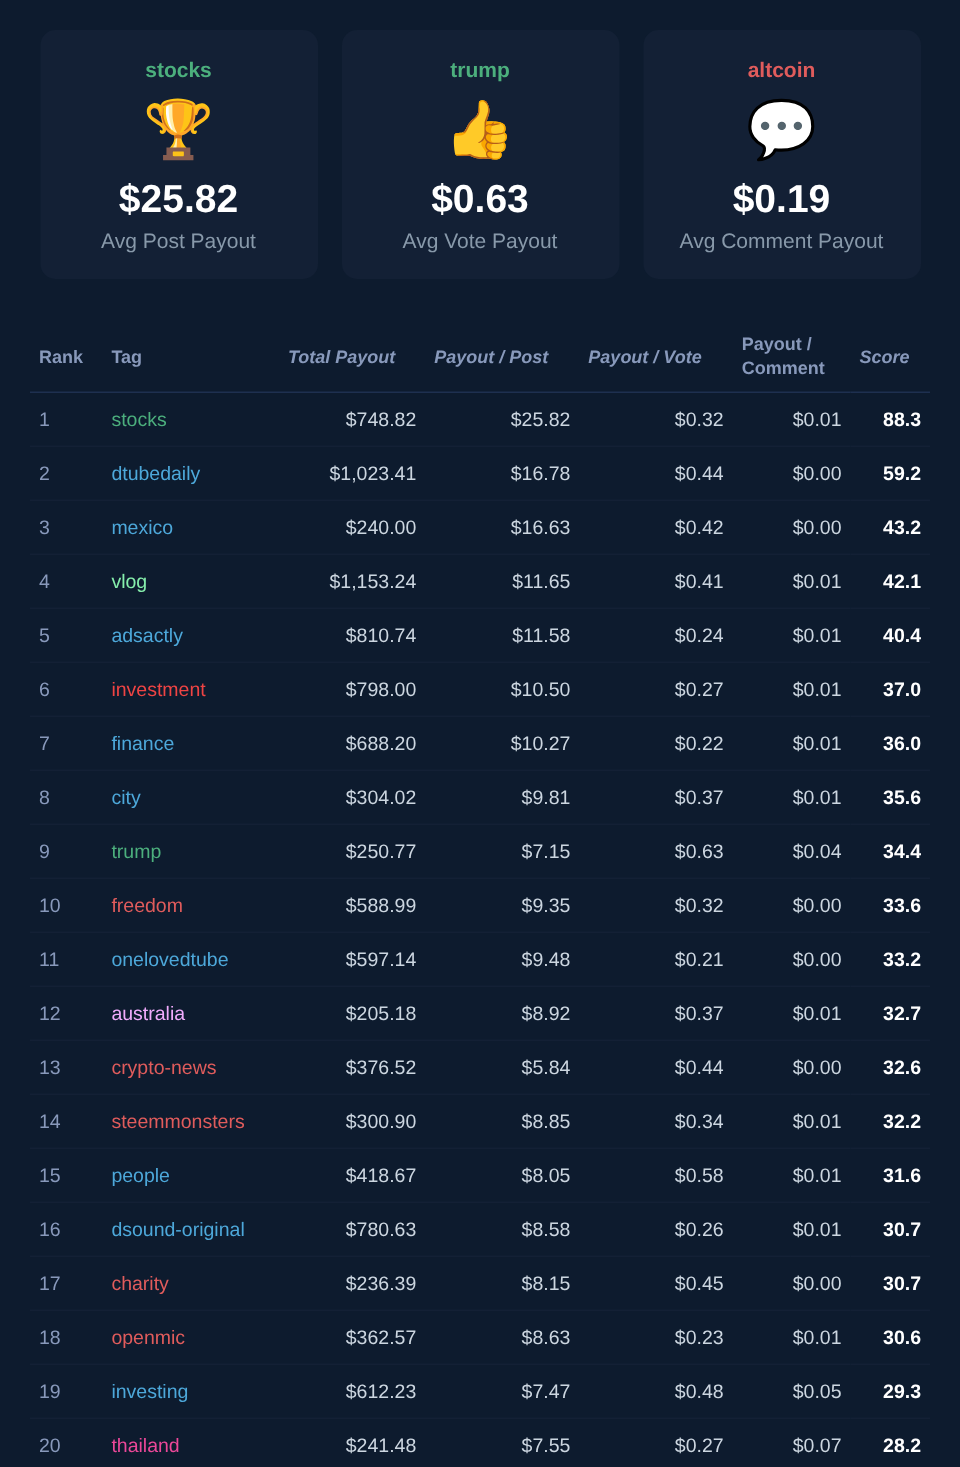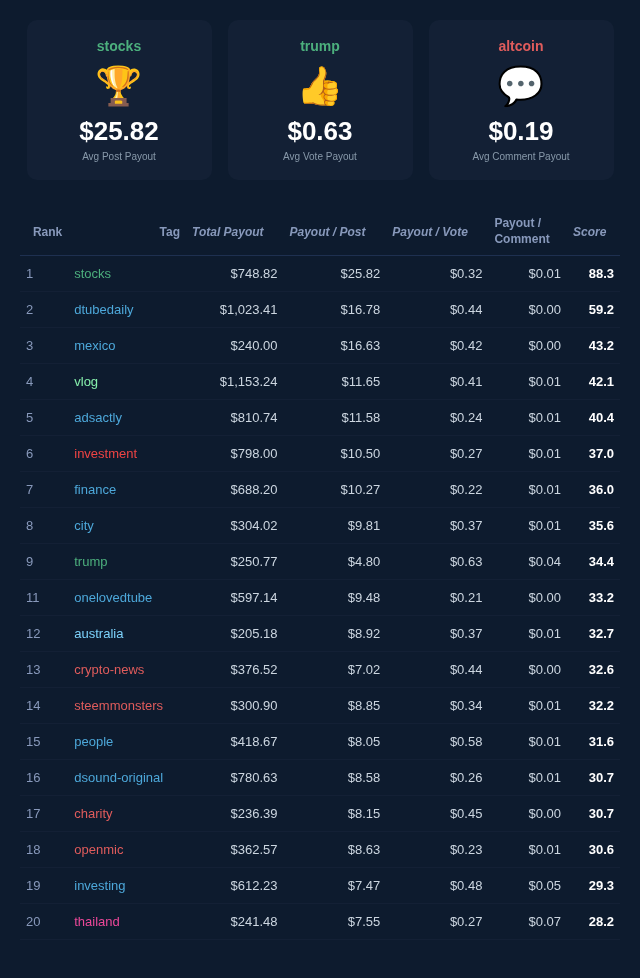--- a/index.html
+++ b/index.html
@@ -43,21 +43,21 @@
     }
 
     .card-value {
       font-size: 26px;
       font-weight: bold;
       color: #ffffff;
       margin-bottom: 4px;
     }
 
     .card-label {
-      font-size: 10px;
+      font-size: 14px;
       color: #8899aa;
     }
 
     .table-container {
       width: 100%;
     }
 
     table {
       width: 100%;
       border-collapse: collapse;
@@ -65,21 +65,21 @@
 
     thead tr {
       border-bottom: 1px solid #1e3050;
     }
 
     thead th {
       color: #8899bb;
       font-size: 12px;
       font-weight: bold;
       padding: 8px 6px;
-      text-align: right;
+      text-align: left;
     }
 
     thead th.right { text-align: left; font-style: italic; }
 
     tbody tr {
       border-bottom: 1px solid #132035;
     }
 
     tbody td {
       padding: 10px 6px;
@@ -209,48 +209,57 @@
       <td class="right">$304.02</td>
       <td class="right">$9.81</td>
       <td class="right">$0.37</td>
       <td class="right">$0.01</td>
       <td class="right score-col">35.6</td>
     </tr>
         <tr>
       <td class="rank-col">9</td>
       <td><a class="tag-link" href="#" style="color:#4caf7d">trump</a></td>
       <td class="right">$250.77</td>
-      <td class="right">$4.80</td>
+      <td class="right">$7.15</td>
       <td class="right">$0.63</td>
       <td class="right">$0.04</td>
       <td class="right score-col">34.4</td>
+    </tr>
+        <tr>
+      <td class="rank-col">10</td>
+      <td><a class="tag-link" href="#" style="color:#e05c5c">freedom</a></td>
+      <td class="right">$588.99</td>
+      <td class="right">$9.35</td>
+      <td class="right">$0.32</td>
+      <td class="right">$0.00</td>
+      <td class="right score-col">33.6</td>
     </tr>
         <tr>
       <td class="rank-col">11</td>
       <td><a class="tag-link" href="#" style="color:#4da8da">onelovedtube</a></td>
       <td class="right">$597.14</td>
       <td class="right">$9.48</td>
       <td class="right">$0.21</td>
       <td class="right">$0.00</td>
       <td class="right score-col">33.2</td>
     </tr>
         <tr>
       <td class="rank-col">12</td>
-      <td><a class="tag-link" href="#" style="color:#7dd3fc">australia</a></td>
+      <td><a class="tag-link" href="#" style="color:#f0abfc">australia</a></td>
       <td class="right">$205.18</td>
       <td class="right">$8.92</td>
       <td class="right">$0.37</td>
       <td class="right">$0.01</td>
       <td class="right score-col">32.7</td>
     </tr>
         <tr>
       <td class="rank-col">13</td>
       <td><a class="tag-link" href="#" style="color:#e05c5c">crypto-news</a></td>
       <td class="right">$376.52</td>
-      <td class="right">$7.02</td>
+      <td class="right">$5.84</td>
       <td class="right">$0.44</td>
       <td class="right">$0.00</td>
       <td class="right score-col">32.6</td>
     </tr>
         <tr>
       <td class="rank-col">14</td>
       <td><a class="tag-link" href="#" style="color:#e05c5c">steemmonsters</a></td>
       <td class="right">$300.90</td>
       <td class="right">$8.85</td>
       <td class="right">$0.34</td>

